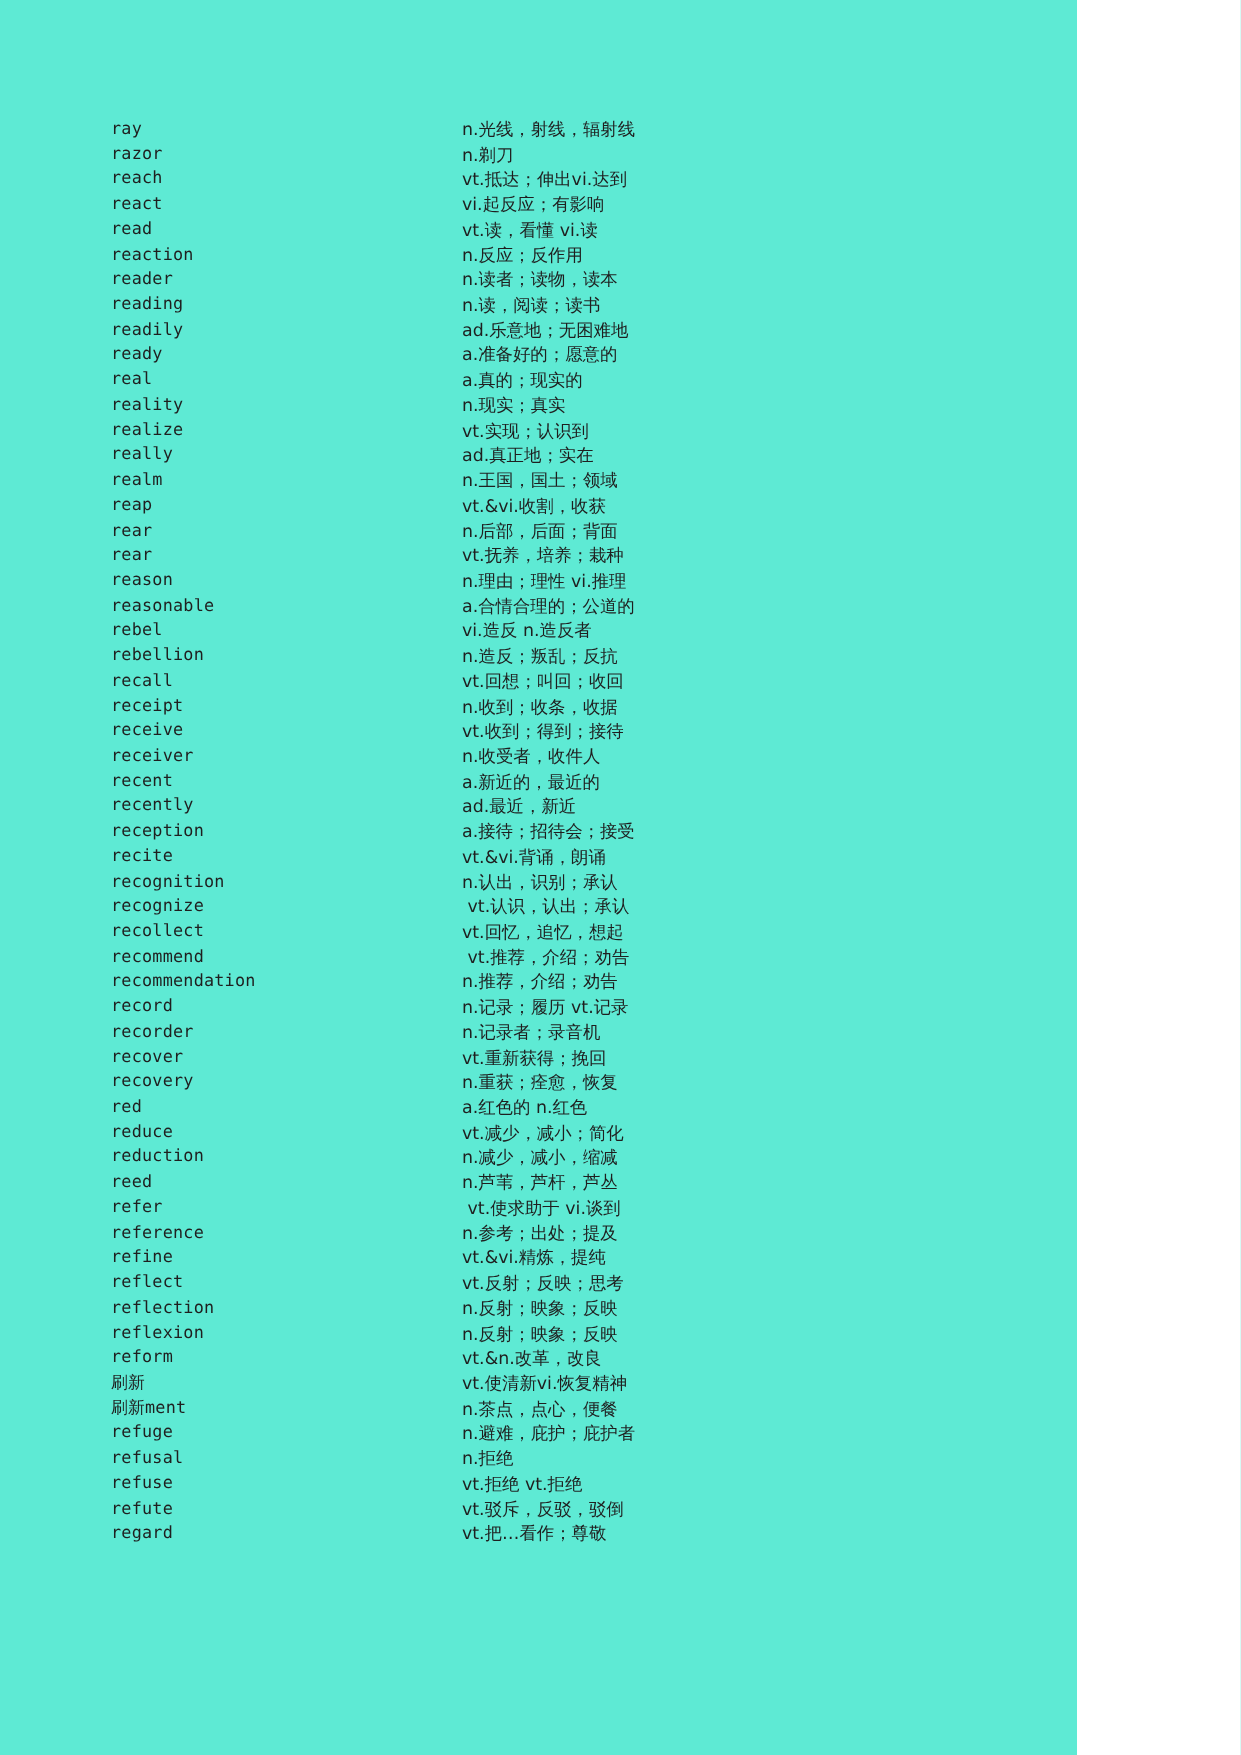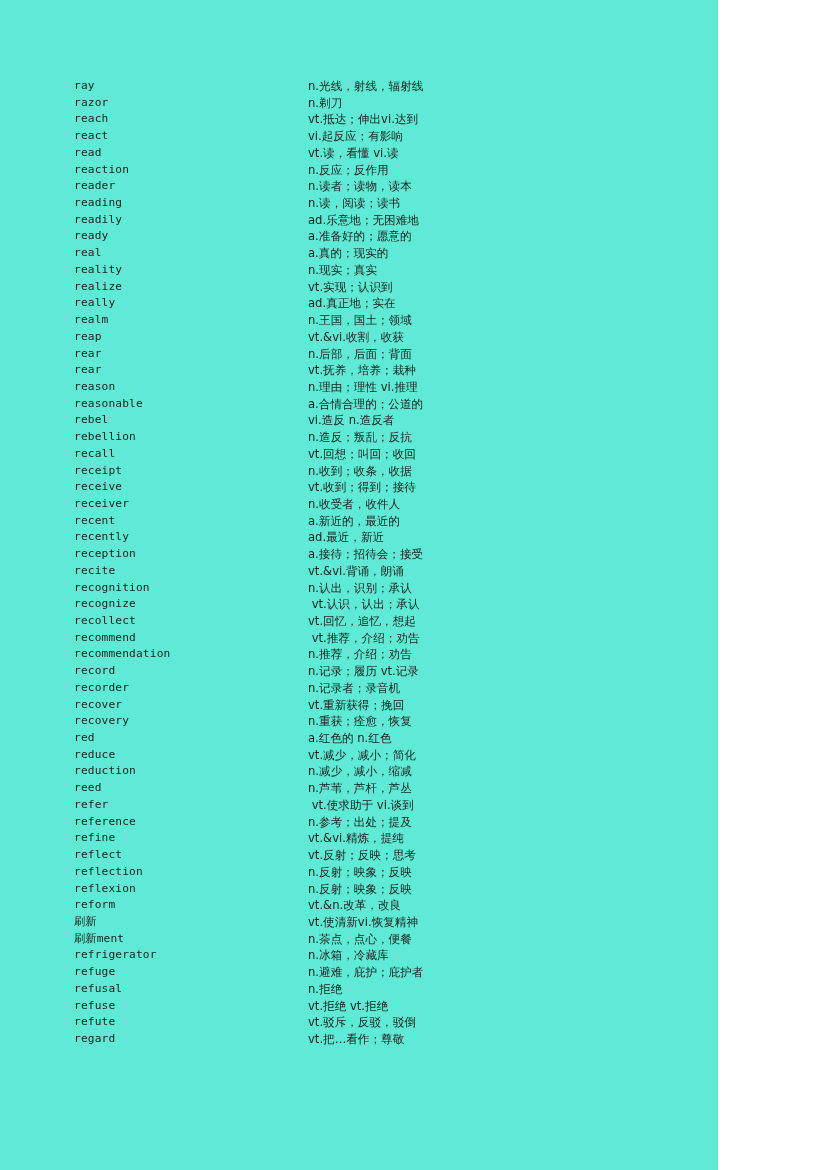--- a/index.html
+++ b/index.html
@@ -270,24 +270,20 @@
       </div>
       <div class="entry">
         <span class="term">刷新</span>
         <span class="gloss">vt.使清新vi.恢复精神</span>
       </div>
       <div class="entry">
         <span class="term">刷新ment</span>
         <span class="gloss">n.茶点，点心，便餐</span>
       </div>
       <div class="entry">
-        <span class="term">refrigerator</span>
-        <span class="gloss">n.冰箱，冷藏库</span>
-      </div>
-      <div class="entry">
         <span class="term">refuge</span>
         <span class="gloss">n.避难，庇护；庇护者</span>
       </div>
       <div class="entry">
         <span class="term">refusal</span>
         <span class="gloss">n.拒绝</span>
       </div>
       <div class="entry">
         <span class="term">refuse</span>
         <span class="gloss">vt.拒绝 vt.拒绝</span>

